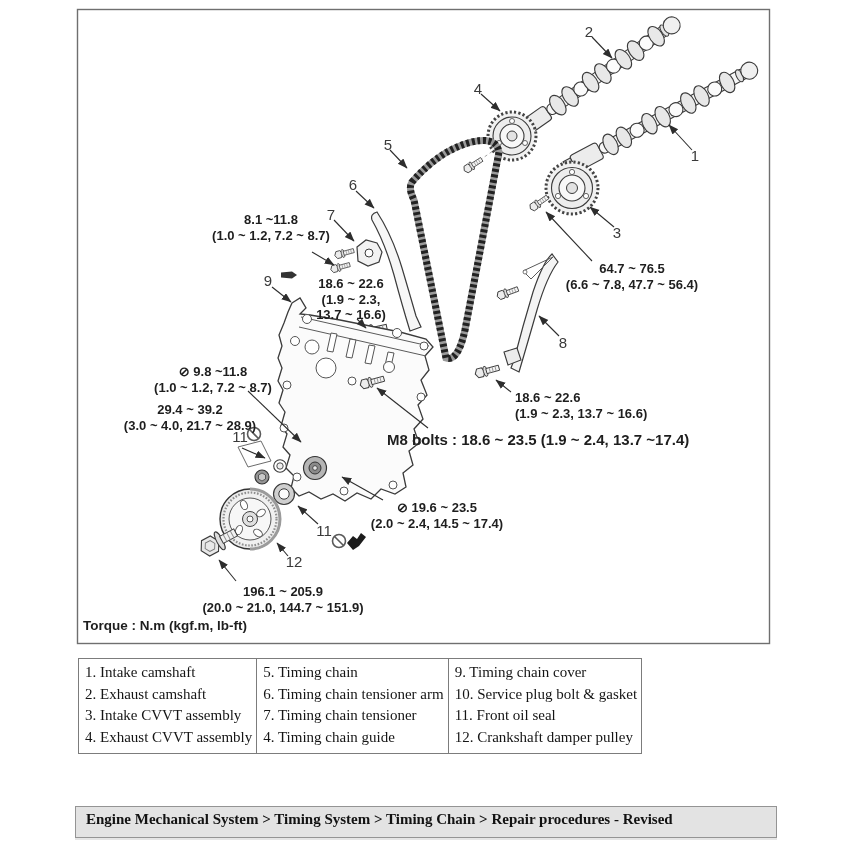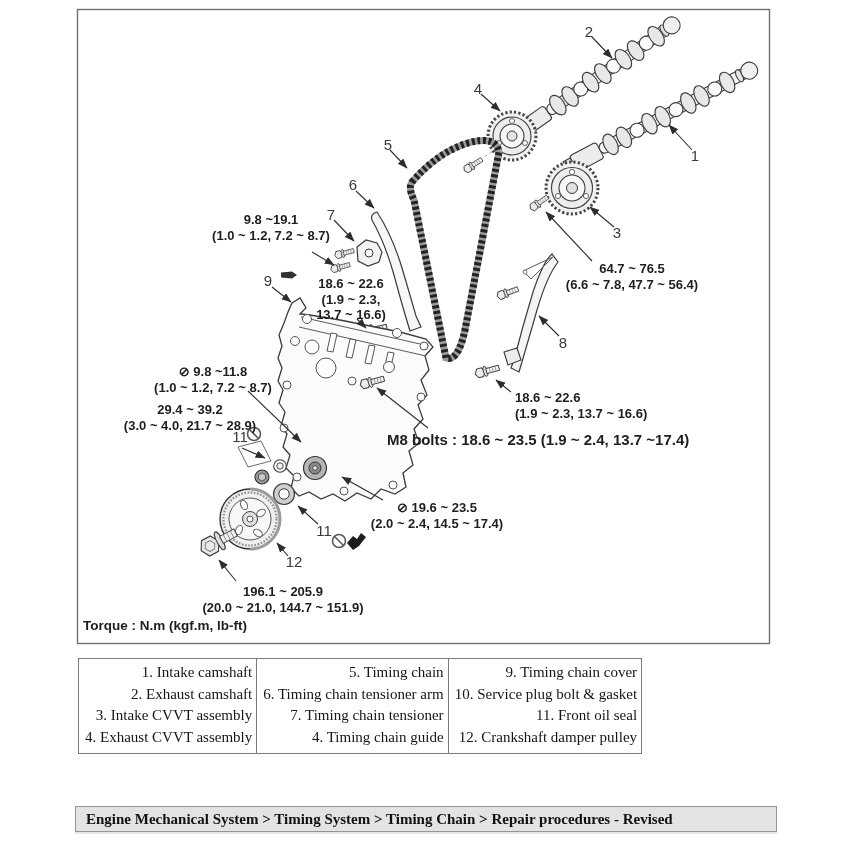--- a/index.html
+++ b/index.html
@@ -11,24 +11,24 @@
      text-align:center;white-space:nowrap;transform:translateX(-50%);}
   .tl{position:absolute;font:700 13px/15.5px "Liberation Sans",sans-serif;color:#1e1e1e;
       text-align:left;white-space:nowrap;}
   .small{font-size:15px;line-height:17px;}
   
   .c{position:absolute;font:400 15px "Liberation Sans",sans-serif;color:#3a3a3a;
      transform:translate(-50%,-50%);}
   
   #legend{position:absolute;left:78px;top:658px;width:547px;border-collapse:collapse;
           font:15px/21.5px "Liberation Serif",serif;color:#151515;}
-  #legend td{border:1.6px solid #7c7c7c;vertical-align:top;padding:3px 4px 5px 6px;text-align:right;}
+  #legend td{border:1.6px solid #7c7c7c;vertical-align:top;padding:3px 4px 5px 6px;}
   #legend td div{white-space:nowrap;}
   
-  #crumbbar{position:absolute;left:75px;top:806px;width:702px;height:26px;
+  #crumbbar{position:absolute;left:75px;top:806px;width:702px;height:32px;
             background:#e3e3e3;border:1px solid #949494;box-shadow:0 2px 0 rgba(0,0,0,.10);
             box-sizing:border-box;}
   #crumbbar span{display:block;font:700 15px/24px "Liberation Serif",serif;color:#121212;
                  padding-left:10px;white-space:nowrap;}
 </style>
 </head>
 <body>
 
 <div id="page">
 
@@ -242,21 +242,21 @@
 <span class="c" style="left:388px;top:144px">5</span>
 <span class="c" style="left:353px;top:184px">6</span>
 <span class="c" style="left:331px;top:214px">7</span>
 <span class="c" style="left:563px;top:342px">8</span>
 <span class="c" style="left:268px;top:280px">9</span>
 <span class="c" style="left:240px;top:436px">11</span>
 <span class="c" style="left:324px;top:530px">11</span>
 <span class="c" style="left:294px;top:561px">12</span>
 
 <div class="t" style="left:271px;top:212px">
-  <div>9.8 ~19.1</div>
+  <div>8.1 ~11.8</div>
   <div>(1.0 ~ 1.2, 7.2 ~ 8.7)</div>
 </div>
 <div class="t" style="left:351px;top:276px">
   <div>18.6 ~ 22.6</div>
   <div>(1.9 ~ 2.3,</div>
   <div>13.7 ~ 16.6)</div>
 </div>
 <div class="t" style="left:632px;top:261px">
   <div>64.7 ~ 76.5</div>
   <div>(6.6 ~ 7.8, 47.7 ~ 56.4)</div>

